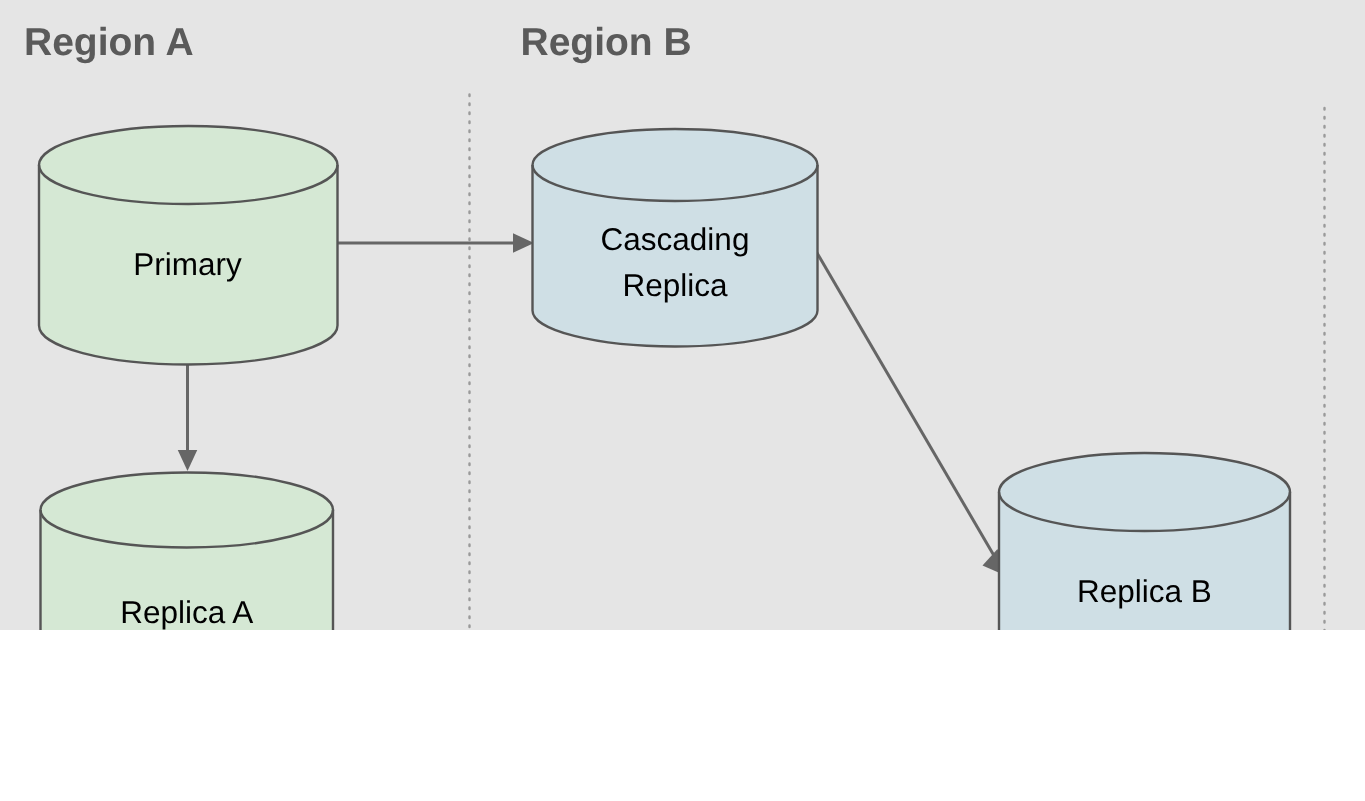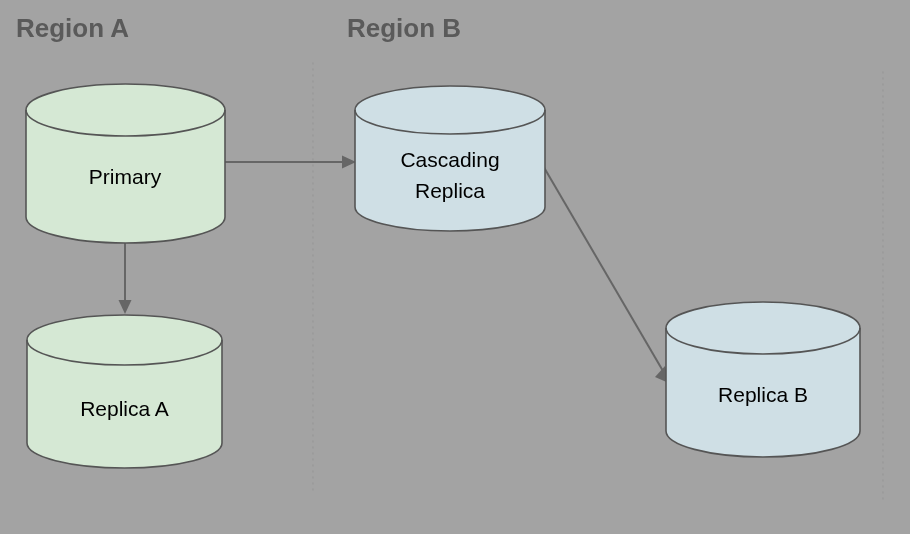--- a/index.html
+++ b/index.html
@@ -7,22 +7,22 @@
     padding: 0;
     background: #ffffff;
   }
   body {
     font-family: "Liberation Sans", sans-serif;
     -webkit-font-smoothing: antialiased;
   }
   #canvas {
     position: relative;
     width: 910px;
-    height: 534px;
-    background: #a3a3a3;
+    height: 420px;
+    background: #e5e5e5;
     overflow: hidden;
   }
   #diagram-svg {
     position: absolute;
     left: 0;
     top: 0;
     width: 910px;
     height: 534px;
   }
   .region-label {

